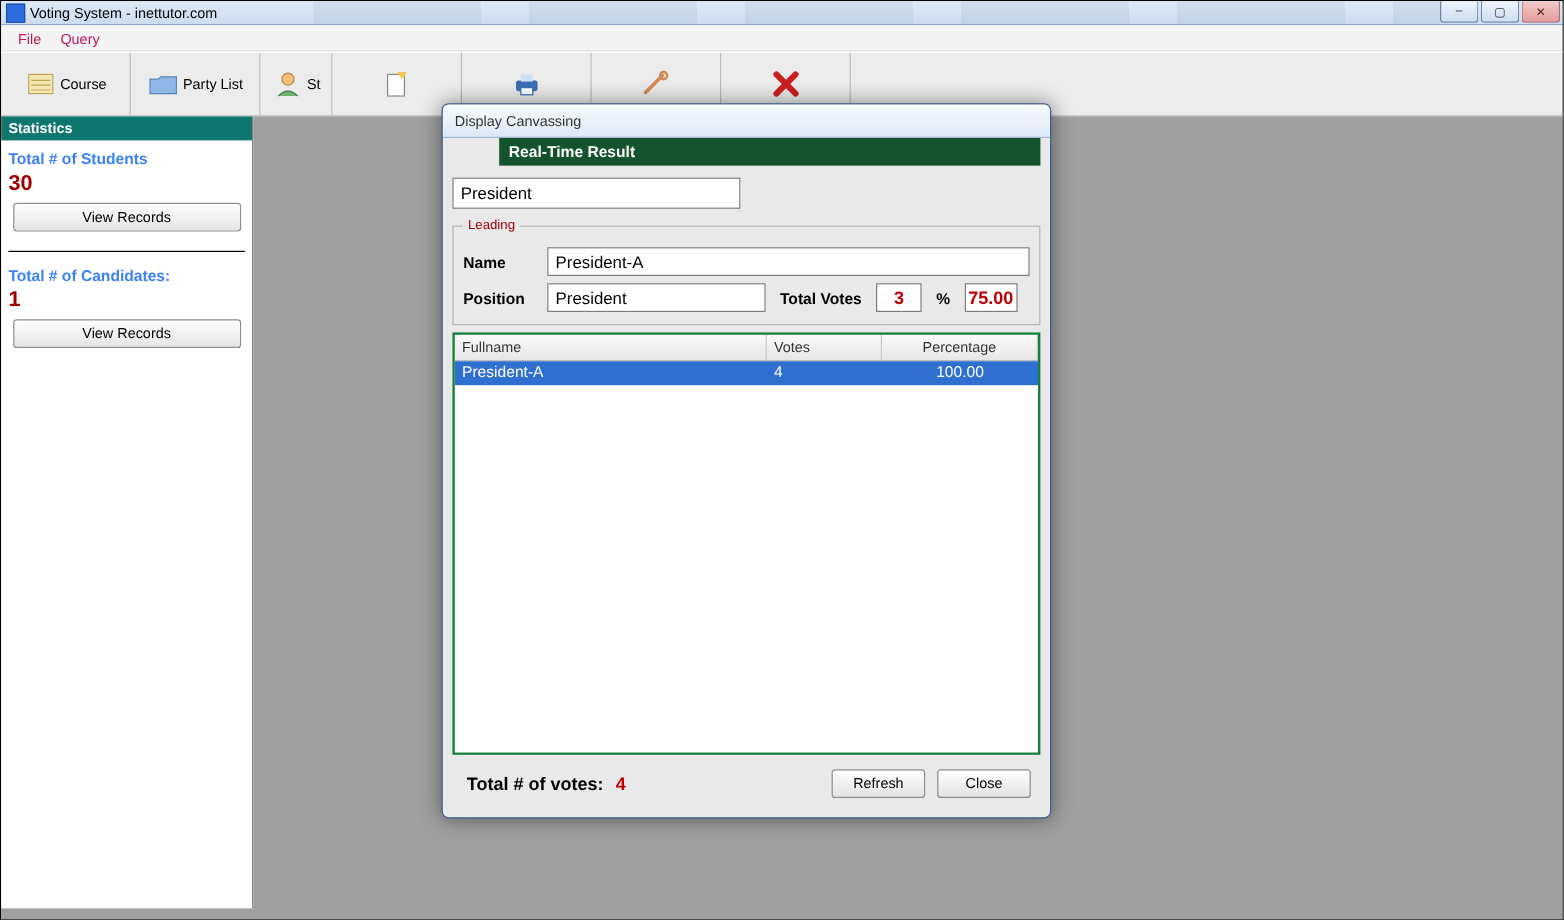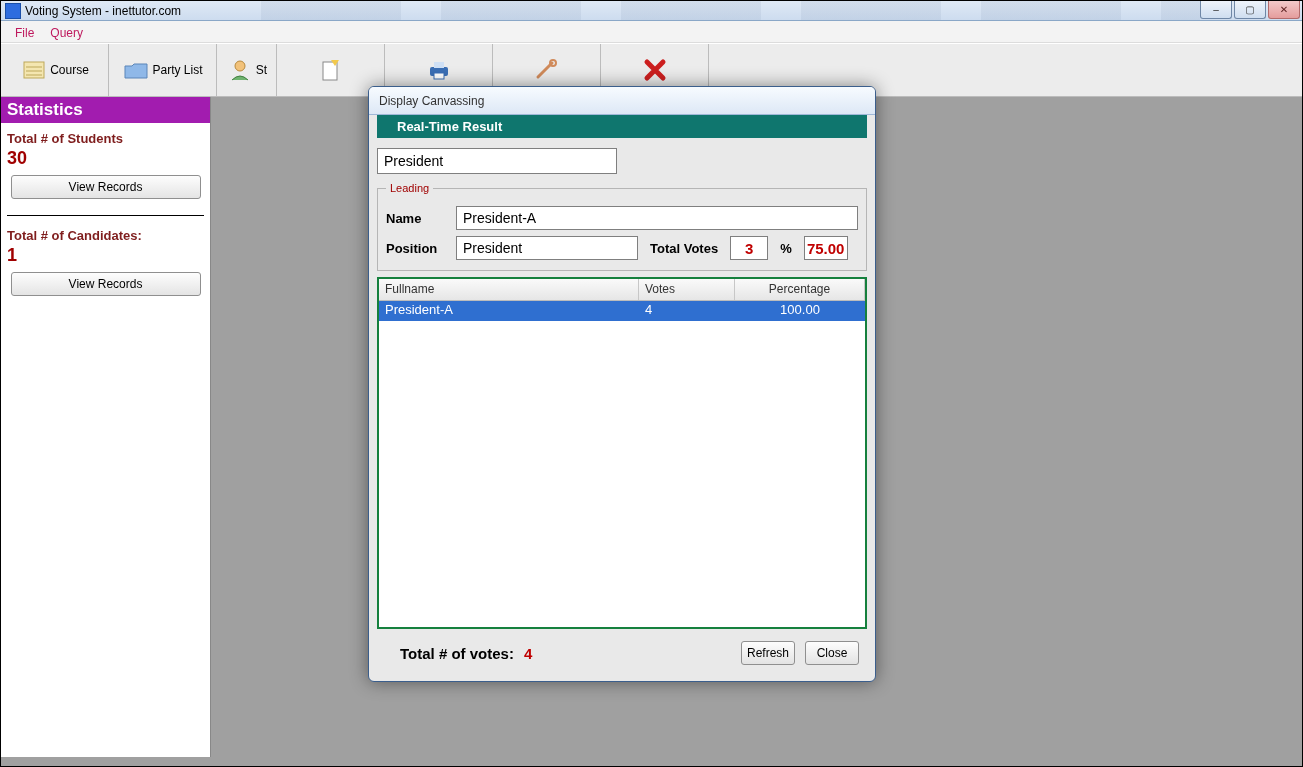--- a/index.html
+++ b/index.html
@@ -20,32 +20,32 @@
 .menu-item { padding: 2px 8px; cursor: pointer; }
 
 
 .toolbar { height: 54px; background: #ececec; border-top: 1px solid #fff; border-bottom: 1px solid #bcbcbc; display: flex; }
 .tool-btn { width: 108px; border-right: 1px solid #bcbcbc; display: flex; flex-direction: row; align-items: center; justify-content: center; font-size: 12px; color: #000; cursor: pointer; gap: 2px; }
 .tool-btn .glyph { width: 28px; height: 26px; display: flex; align-items: center; justify-content: center; }
 
 
 .body-area { position: absolute; top: 96px; bottom: 0; left: 0; right: 0; background: #a0a0a0; }
 .side-panel { position: absolute; left: 0; top: 0; width: 210px; height: 660px; background: #fff; border-right: 1px solid #888; }
-.stats-header { background: #a21caf; color: #fff; font-weight: bold; font-size: 17px; padding: 3px 6px; }
+.stats-header { background: #0f766e; color: #fff; font-weight: bold; font-size: 12px; padding: 3px 6px; }
 .stat-block { padding: 8px 6px 6px 6px; }
-.stat-label { font-size: 13px; font-weight: bold; color: #7f1d1d; }
+.stat-label { font-size: 13px; font-weight: bold; color: #3b82f6; }
 .stat-value { font-size: 18px; font-weight: bold; color: #a00000; margin-top: 2px; }
 .vr-btn { display: block; margin: 6px auto 0 auto; width: 190px; height: 24px; font-size: 12px; background: linear-gradient(#fdfdfd,#e4e4e4); border: 1px solid #8f8f8f; border-radius: 3px; cursor: pointer; }
 .divider { border-top: 1px solid #000; margin: 10px 6px 4px 6px; }
 
 
 .dialog { position: absolute; left: 368px; top: 86px; width: 508px; height: 596px; border: 1px solid #3b5e8c; border-radius: 6px; box-shadow: 0 0 18px rgba(0,0,0,.45); background: #e9e9e9; overflow: hidden; }
 .dialog-title { height: 28px; background: linear-gradient(#f7fbff,#dde8f6); border-bottom: 1px solid #9fb8d8; display: flex; align-items: center; padding-left: 10px; font-size: 12px; color: #333; }
 .dialog-body { position: absolute; top: 28px; left: 8px; right: 8px; bottom: 8px; }
-.section-title { background: #0f766e; color: #fff; font-weight: bold; font-size: 13px; padding: 4px 20px; }
+.section-title { background: #14532d; color: #fff; font-weight: bold; font-size: 13px; padding: 4px 8px; margin-left: 39px; }
 .pos-select { margin: 10px 0 8px 0; width: 240px; height: 26px; border: 1px solid #7f7f7f; background: #fff; font-size: 14px; padding: 2px 6px; display: flex; align-items: center; }
 
 fieldset.leading { border: 1px solid #b5b5b5; padding: 6px 8px 10px 8px; }
 fieldset.leading legend { font-size: 11px; color: #a00000; padding: 0 4px; }
 .row { display: flex; align-items: center; gap: 12px; margin-top: 6px; }
 .lbl { font-size: 13px; font-weight: bold; width: 58px; }
 .txt { flex: 1; height: 24px; border: 1px solid #7f7f7f; background: #fff; font-size: 14px; padding: 2px 6px; display: flex; align-items: center; }
 .small-lbl { font-size: 13px; font-weight: bold; }
 .num-box { width: 38px; height: 24px; border: 1px solid #7f7f7f; background: #fff; color: #c00000; font-weight: bold; font-size: 15px; display: flex; align-items: center; justify-content: center; }
 .pct-box { width: 44px; }
@@ -53,25 +53,25 @@
 
 .grid { margin-top: 6px; border: 2px solid #15803d; background: #fff; height: 352px; overflow: hidden; }
 .grid-head { display: flex; background: linear-gradient(#fafafa,#e6e6e6); border-bottom: 1px solid #bcbcbc; height: 22px; }
 .gh { border-right: 1px solid #c7c7c7; font-size: 12px; padding: 3px 6px; color: #333; }
 .gh.c1 { width: 260px; } .gh.c2 { width: 96px; } .gh.c3 { flex:1; text-align: center; }
 .grid-rows { height: calc(100% - 22px); background: repeating-linear-gradient(#fff 0 20px, #fff 20px 21px); }
 .gr { display: flex; height: 20px; font-size: 13px; color: #fff; background: #2f6fd0; }
 .gc { padding: 1px 6px; }
 .gc.c1 { width: 260px; } .gc.c2 { width: 96px; } .gc.c3 { flex:1; text-align: center; }
 
-.dialog-footer { position: absolute; left: 23px; right: 8px; bottom: 8px; display: flex; align-items: center; }
+.dialog-footer { position: absolute; left: 12px; right: 8px; bottom: 8px; display: flex; align-items: center; }
 .total-votes { font-size: 15px; font-weight: bold; }
 .total-votes .num { color: #c00000; margin-left: 6px; }
 .spacer { flex: 1; }
-.dlg-btn { width: 54px; height: 24px; font-size: 12px; background: linear-gradient(#fdfdfd,#e3e3e3); border: 1px solid #8f8f8f; border-radius: 3px; margin-left: 10px; cursor: pointer; }
+.dlg-btn { width: 78px; height: 24px; font-size: 12px; background: linear-gradient(#fdfdfd,#e3e3e3); border: 1px solid #8f8f8f; border-radius: 3px; margin-left: 10px; cursor: pointer; }
 
 svg { display: block; }
 </style>
 </head>
 <body>
 
 <div class="aero-frame">
   <div class="aero-title">
     <div class="app-icon"></div>
     <div class="title-text">Voting System - inettutor.com</div>

